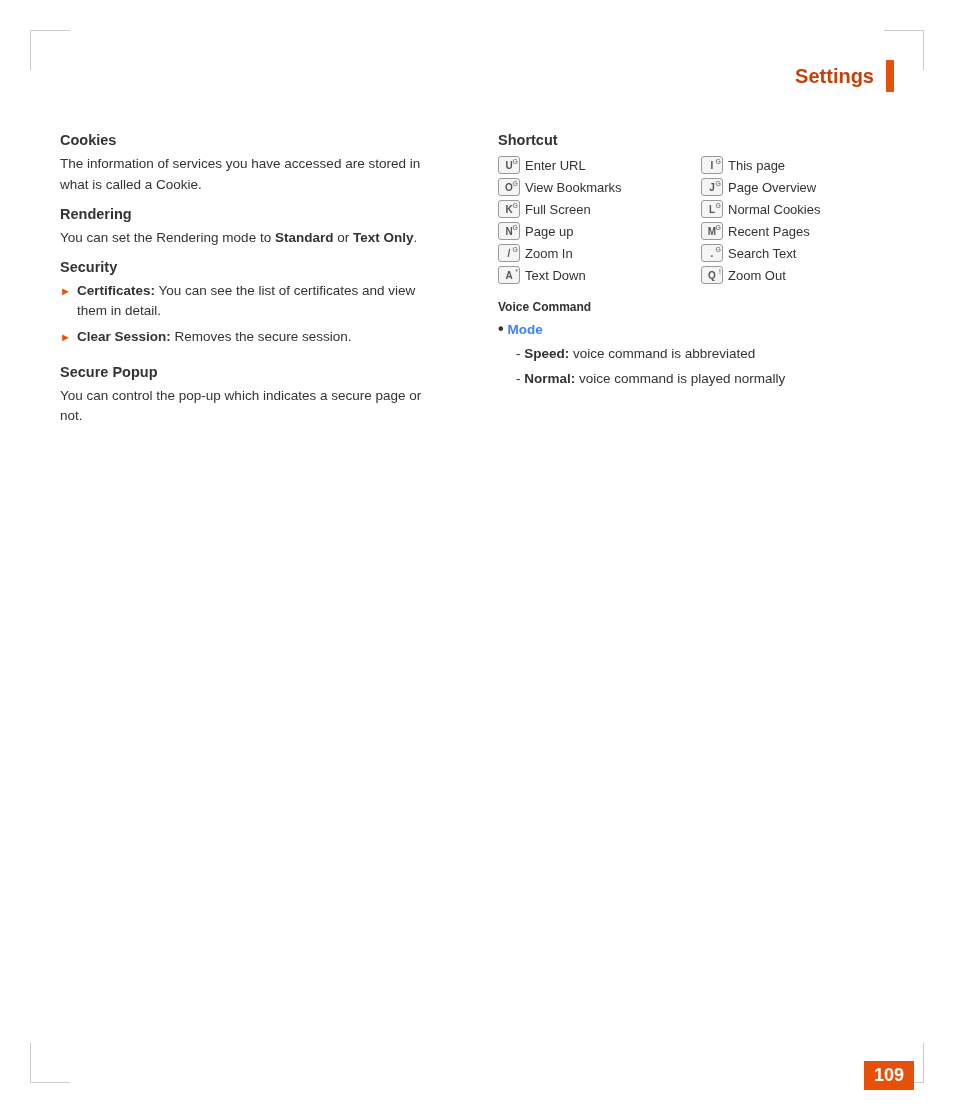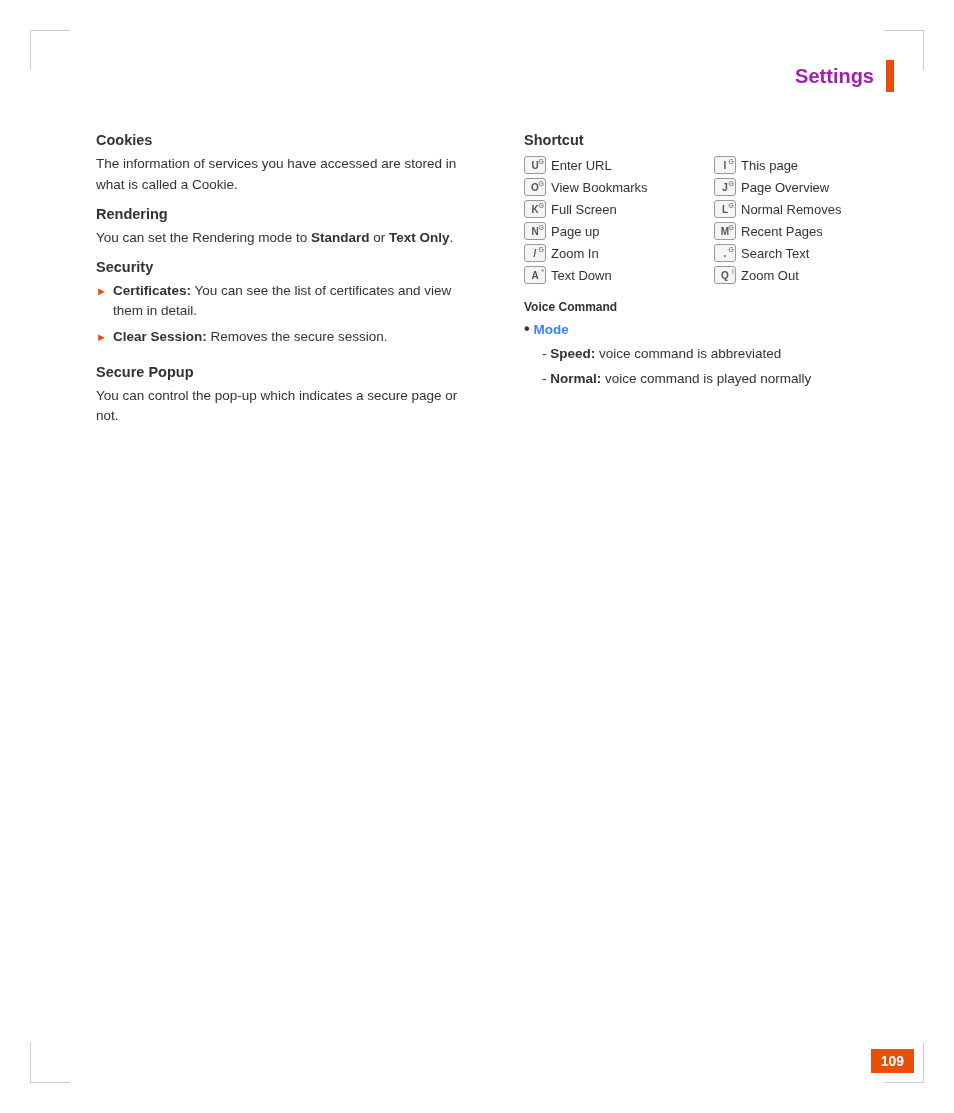--- a/index.html
+++ b/index.html
@@ -38,39 +38,38 @@
     .header {
       display: flex;
       justify-content: flex-end;
       align-items: center;
       padding: 60px 60px 20px 60px;
     }
 
     .header-title {
       font-size: 20px;
       font-weight: bold;
-      color: #a21caf;
+      color: #c2410c;
       margin-right: 0;
     }
 
     .orange-bar {
       width: 8px;
       height: 32px;
       background: #e8500a;
       margin-left: 12px;
       display: inline-block;
       vertical-align: middle;
     }
 
     
     .content {
       display: flex;
       padding: 20px 60px 40px 60px;
       gap: 58px;
-      margin-left: 36px;
     }
 
     .left-col {
       flex: 1;
       max-width: 380px;
     }
 
     .right-col {
       flex: 1;
       max-width: 420px;
@@ -192,25 +191,25 @@
       font-size: 13.5px;
       color: #333;
       line-height: 1.55;
       margin-left: 18px;
       margin-bottom: 4px;
     }
 
     
     .page-number {
       position: absolute;
-      bottom: 40px;
+      bottom: 23px;
       right: 40px;
       background: #e8500a;
       color: #fff;
-      font-size: 14px;
+      font-size: 18px;
       font-weight: bold;
       padding: 4px 10px;
       min-width: 36px;
       text-align: center;
     }
   </style>
 </head>
 <body>
 
 <div class="corner-mark tl-v"></div>
@@ -283,21 +282,21 @@
           <div class="shortcut-item">
             <span class="key-badge">J<span class="sup">G</span></span>
             <span>Page Overview</span>
           </div>
           <div class="shortcut-item">
             <span class="key-badge">K<span class="sup">G</span></span>
             <span>Full Screen</span>
           </div>
           <div class="shortcut-item">
             <span class="key-badge">L<span class="sup">G</span></span>
-            <span>Normal Removes</span>
+            <span>Normal Cookies</span>
           </div>
           <div class="shortcut-item">
             <span class="key-badge">N<span class="sup">G</span></span>
             <span>Page up</span>
           </div>
           <div class="shortcut-item">
             <span class="key-badge">M<span class="sup">G</span></span>
             <span>Recent Pages</span>
           </div>
           <div class="shortcut-item">

